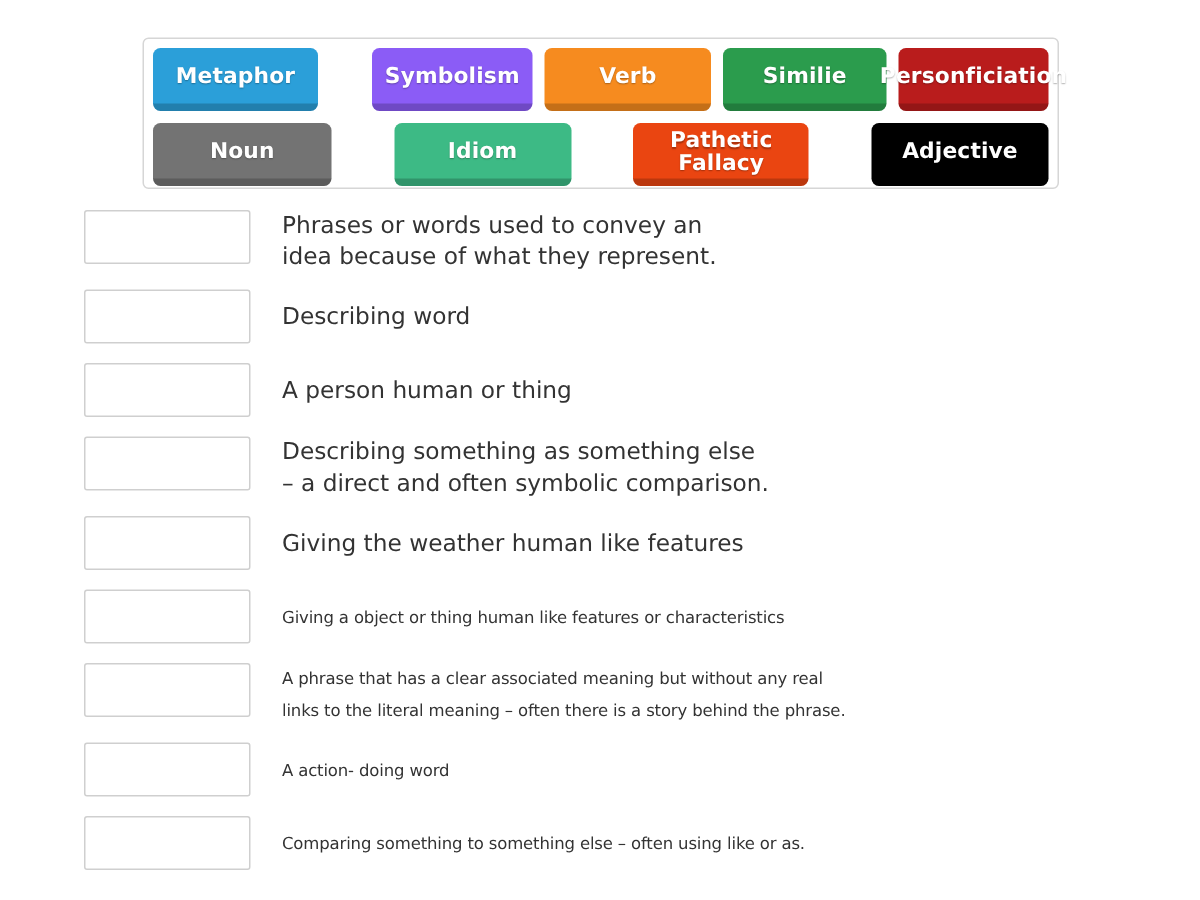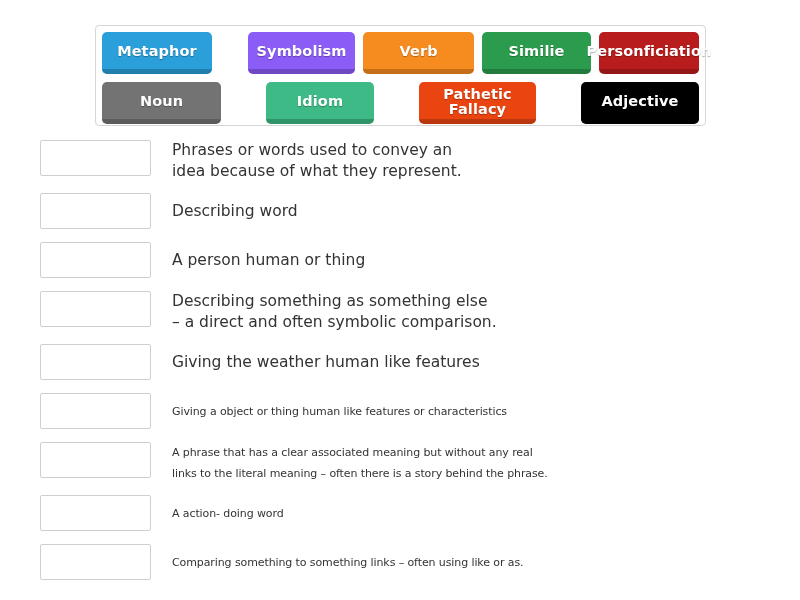--- a/index.html
+++ b/index.html
@@ -70,21 +70,21 @@
   .tile > span {
     position: relative;
     z-index: 1;
     display: block;
     margin-bottom: 3px;
   }
 
   
   #answer-list {
     position: absolute;
-    left: 40px;
+    left: 56px;
     top: 140px;
     width: 740px;
   }
   .answer-row {
     display: flex;
     align-items: flex-start;
     margin-bottom: 11px;
     min-height: 38px;
   }
   .drop-box {
@@ -115,21 +115,21 @@
 <div id="word-bank">
   <div class="tile-row row-1">
       <div class="tile" style="width: 120px; background: rgb(43, 159, 217);"><span>Metaphor</span></div>
       <div class="tile" style="width: 117px; background: #8b5cf6; margin-left: 28px;"><span>Symbolism</span></div>
       <div class="tile" style="width: 121px; background: rgb(246, 139, 31);"><span>Verb</span></div>
       <div class="tile" style="width: 119px; background: rgb(43, 156, 77);"><span>Similie</span></div>
       <div class="tile" style="width: 100px; background: #b91c1c;"><span>Personficiation</span></div>
     </div>
   <div class="tile-row row-2">
       <div class="tile" style="width: 119px; background: #737373;"><span>Noun</span></div>
-      <div class="tile" style="width: 108px; background: rgb(61, 186, 133);"><span>Idiom</span></div>
+      <div class="tile" style="width: 118px; background: rgb(61, 186, 133);"><span>Idiom</span></div>
       <div class="tile" style="width: 117px; background: rgb(234, 69, 17);"><span>Pathetic
 Fallacy</span></div>
       <div class="tile" style="width: 118px; background: #000000;"><span>Adjective</span></div>
     </div>
 </div>
 
 <div id="answer-list">
     <div class="answer-row">
       <div class="drop-box"></div>
       <div class="answer-text">Phrases or words used to convey an
@@ -160,15 +160,15 @@
       <div class="drop-box"></div>
       <div class="answer-text">A phrase that has a clear associated meaning but without any real
 links to the literal meaning – often there is a story behind the phrase.</div>
     </div>
     <div class="answer-row single narrow">
       <div class="drop-box"></div>
       <div class="answer-text">A action- doing word</div>
     </div>
     <div class="answer-row single narrow">
       <div class="drop-box"></div>
-      <div class="answer-text">Comparing something to something links – often using like or as.</div>
+      <div class="answer-text">Comparing something to something else – often using like or as.</div>
     </div>
   </div>
 
 </body></html>

